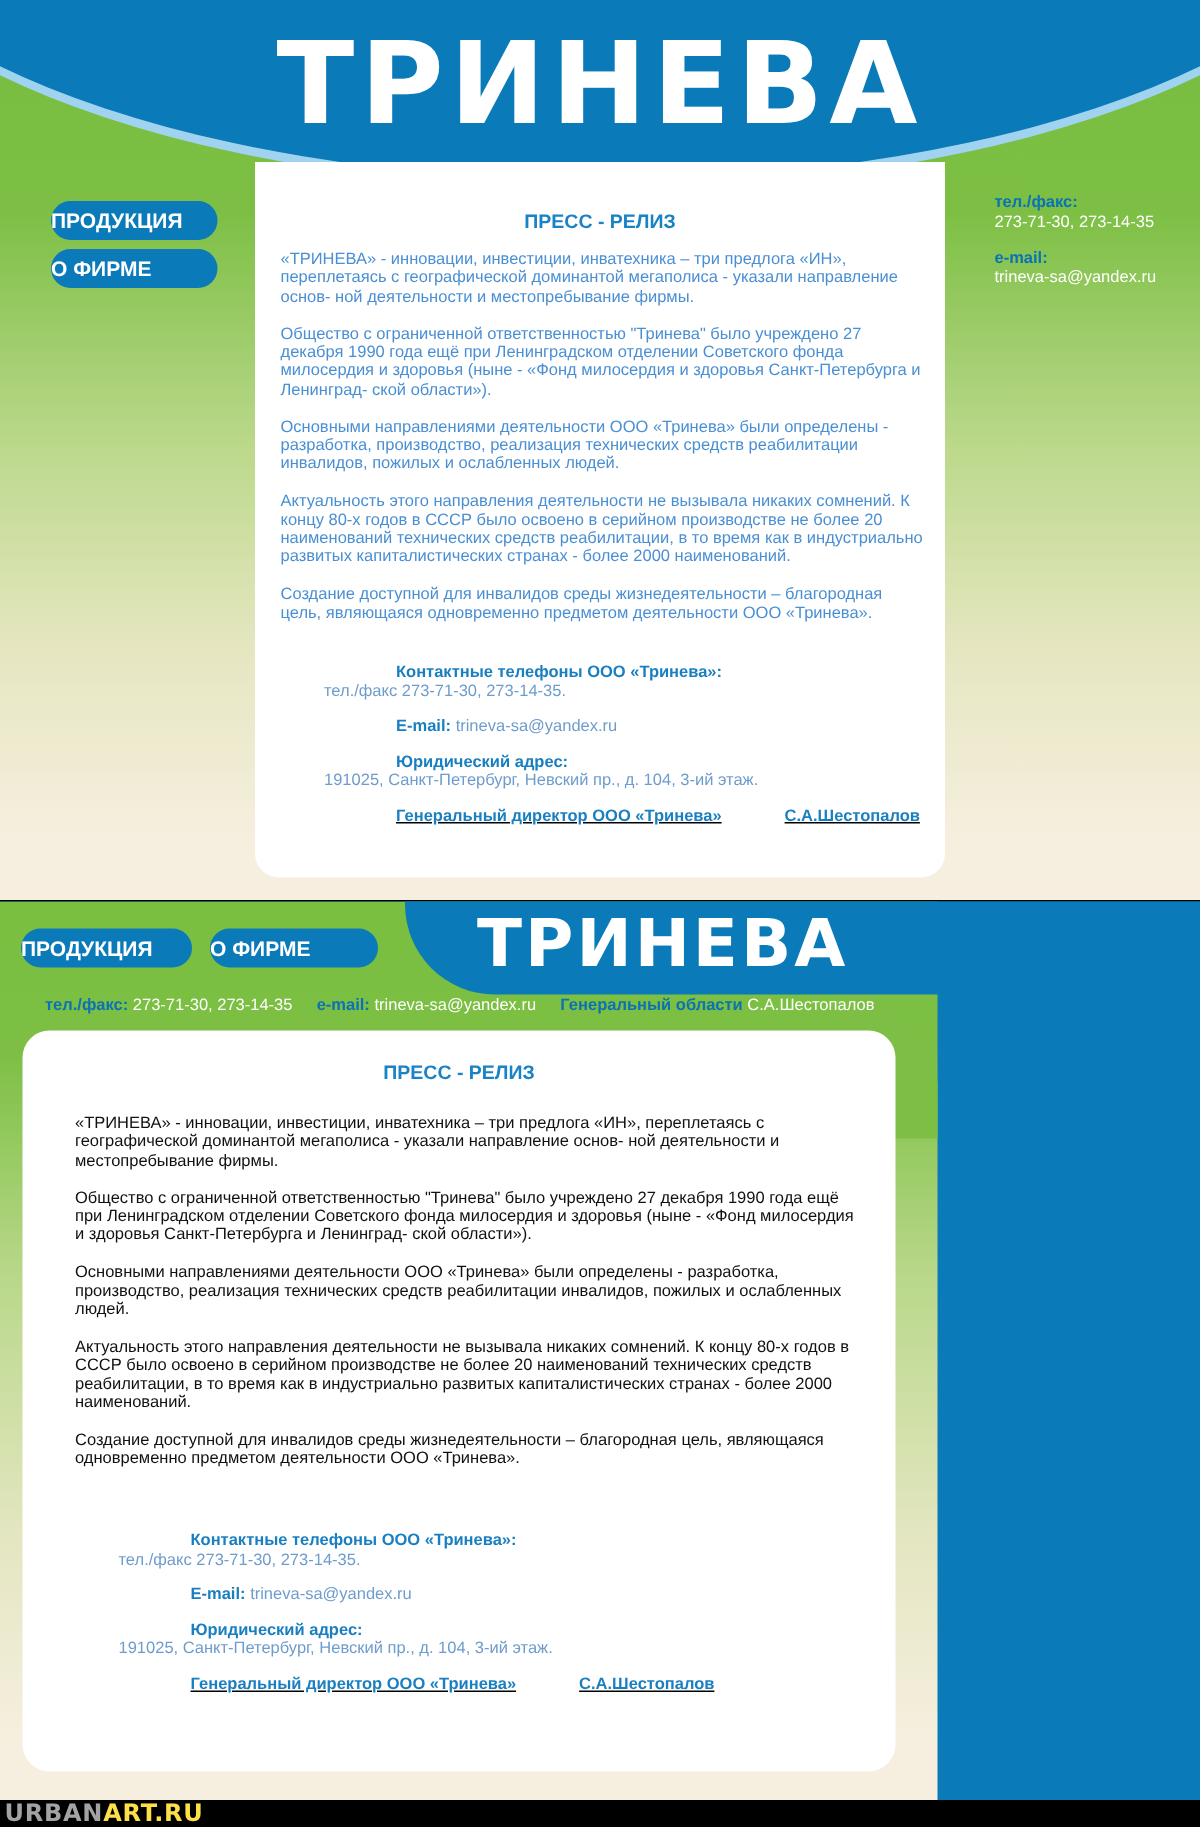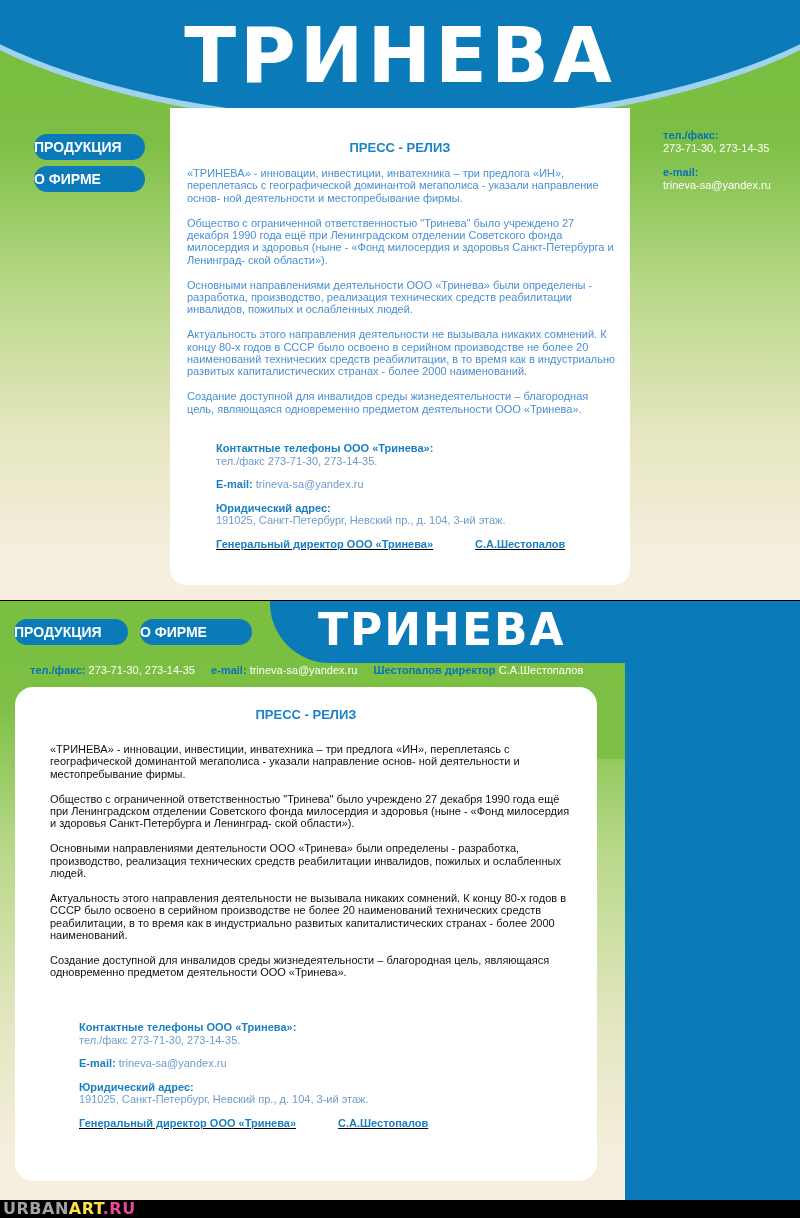--- a/index.html
+++ b/index.html
@@ -37,21 +37,21 @@
   .v1-card-title {
     position: absolute; left: 0; top: 32px; width: 100%; text-align: center;
     color: #1a83c6; font-weight: bold; font-size: 13px;
   }
   .v1-body {
     position: absolute; left: 17px; top: 59px; width: 430px;
     color: #4a8fd3; font-size: 11px; line-height: 12.4px;
   }
   .v1-body p { margin-bottom: 12.4px; }
 
-  .contact-block .lbl { font-weight: bold; color: #1a7fc1; }
+  .contact-block .lbl { font-weight: bold; color: #1a7fc1; margin-left: 48px; }
   .contact-block .val { color: #6e9ccc; }
   .v1-contacts { position: absolute; left: 46px; top: 334px; font-size: 11px; line-height: 12.5px; }
   .v1-contacts .row { margin-bottom: 11px; }
   .sig { display: flex; text-decoration: underline; }
   .sig .name { margin-left: 42px; }
 
   .v1-side { position: absolute; left: 663px; top: 129px; font-size: 11px; line-height: 13px; color: #fff; }
   .v1-side .lbl { color: #0a72b5; font-weight: bold; }
   .v1-side .grp { margin-bottom: 11px; }
 
@@ -105,21 +105,21 @@
   
   .watermark {
     position: absolute; left: 0; top: 1200px; width: 800px; height: 18px; background: #000;
   }
   .watermark-text {
     position: absolute; left: 3px; top: 0px; font-family: "DejaVu Sans", sans-serif; font-weight: bold;
     font-size: 16px; line-height: 18px; letter-spacing: 0.5px;
   }
   .wm-a { color: #a3a3a3; }
   .wm-b { color: #fde047; }
-  .wm-c { color: #ec4899; }
+  .wm-c { color: #fde047; }
 </style>
 </head>
 <body>
 
 <div class="v1">
   <div class="v1-header-band"></div>
   <div class="v1-logo">ТРИНЕВА</div>
 
   <div class="nav-btn v1-nav-products">ПРОДУКЦИЯ</div>
   <div class="nav-btn v1-nav-about">О ФИРМЕ</div>
@@ -174,21 +174,21 @@
   <div class="nav-btn v2-nav-products">ПРОДУКЦИЯ</div>
   <div class="nav-btn v2-nav-about">О ФИРМЕ</div>
 
   <div class="v2-infobar">
     <span class="lbl">тел./факс:</span>
     <span>273-71-30, 273-14-35</span>
     <span class="gap"></span>
     <span class="lbl">e-mail:</span>
     <span>trineva-sa@yandex.ru</span>
     <span class="gap"></span>
-    <span class="lbl">Шестопалов директор</span>
+    <span class="lbl">Генеральный области</span>
     <span>С.А.Шестопалов</span>
   </div>
 
   <div class="v2-card">
     <div class="v2-card-title">ПРЕСС - РЕЛИЗ</div>
     <div class="v2-body">
       <p>«ТРИНЕВА» - инновации, инвестиции, инватехника – три предлога «ИН», переплетаясь с географической доминантой мегаполиса - указали направление основ- ной деятельности и местопребывание фирмы.</p>
       <p>Общество с ограниченной ответственностью "Тринева" было учреждено 27 декабря 1990 года ещё при Ленинградском отделении Советского фонда милосердия и здоровья (ныне - «Фонд милосердия и здоровья Санкт-Петербурга и Ленинград- ской области»).</p>
       <p>Основными направлениями деятельности ООО «Тринева» были определены - разработка, производство, реализация технических средств реабилитации инвалидов, пожилых и ослабленных людей.</p>
       <p>Актуальность этого направления деятельности не вызывала никаких сомнений. К концу 80-х годов в СССР было освоено в серийном производстве не более 20 наименований технических средств реабилитации, в то время как в индустриально развитых капиталистических странах - более 2000 наименований.</p>

